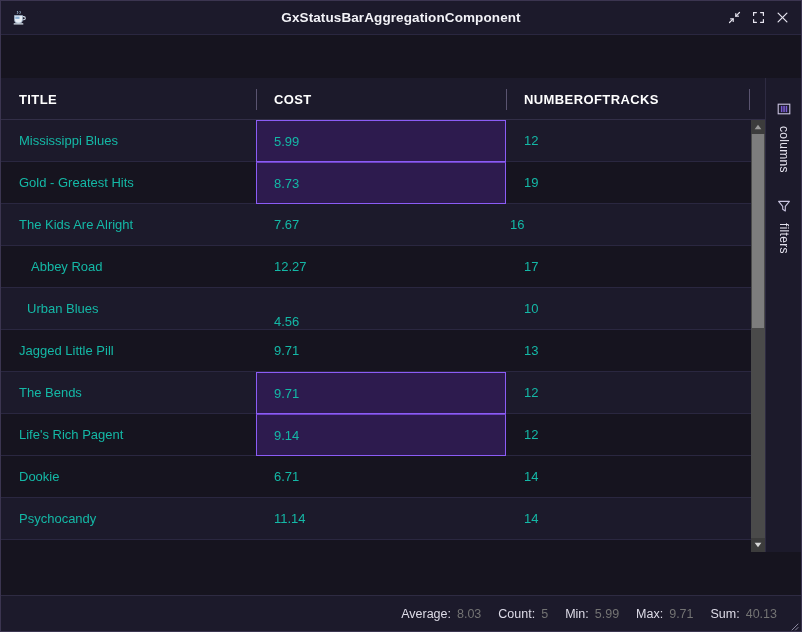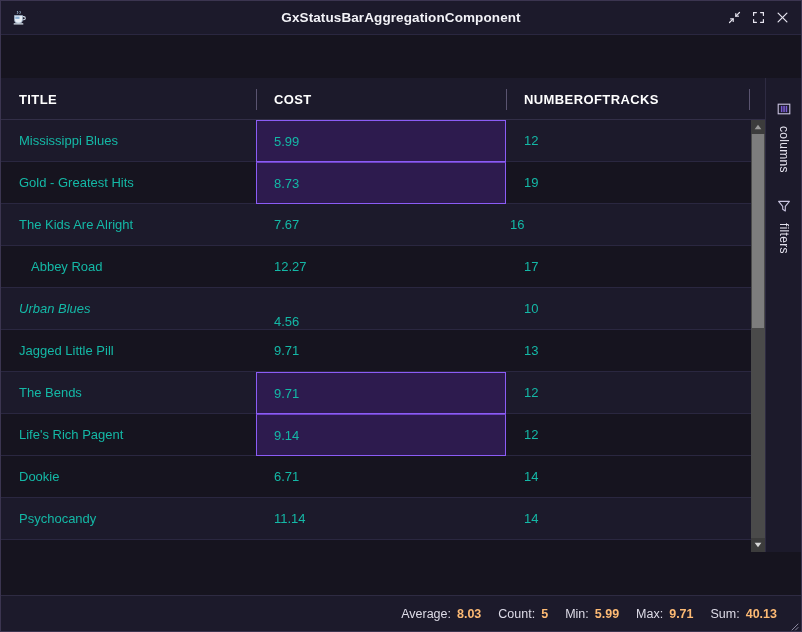--- a/index.html
+++ b/index.html
@@ -224,21 +224,21 @@
     gap: 17px;
   }
   .agg {
     display: flex;
     align-items: center;
     gap: 6px;
     font-size: 12.5px;
     cursor: default;
   }
   .agg-label { color: #dedce8; }
-  .agg-value { color: #fdba74; font-weight: bold; }
+  .agg-value { color: #737373; font-weight: normal; }
   #resize-grip {
     position: absolute;
     right: 2px;
     bottom: 1px;
     width: 13px;
     height: 13px;
     cursor: nwse-resize;
   }
 </style>
 </head>
@@ -356,21 +356,21 @@
                 <span>Abbey Road</span>
               </div>
               <div class="cell" style="left: 255px; width: 250px;">
                 <span>12.27</span>
               </div>
               <div class="cell" style="left: 505px; width: 243px;">
                 <span>17</span>
               </div>
             </div>
             <div class="row odd">
-              <div class="cell" style="left: 0px; width: 255px; font-style: italic;">
+              <div class="cell" style="left: 8px; width: 255px;">
                 <span>Urban Blues</span>
               </div>
               <div class="cell" style="left: 255px; width: 250px; align-items: flex-end;">
                 <span>4.56</span>
               </div>
               <div class="cell" style="left: 505px; width: 243px;">
                 <span>10</span>
               </div>
             </div>
             <div class="row even">

